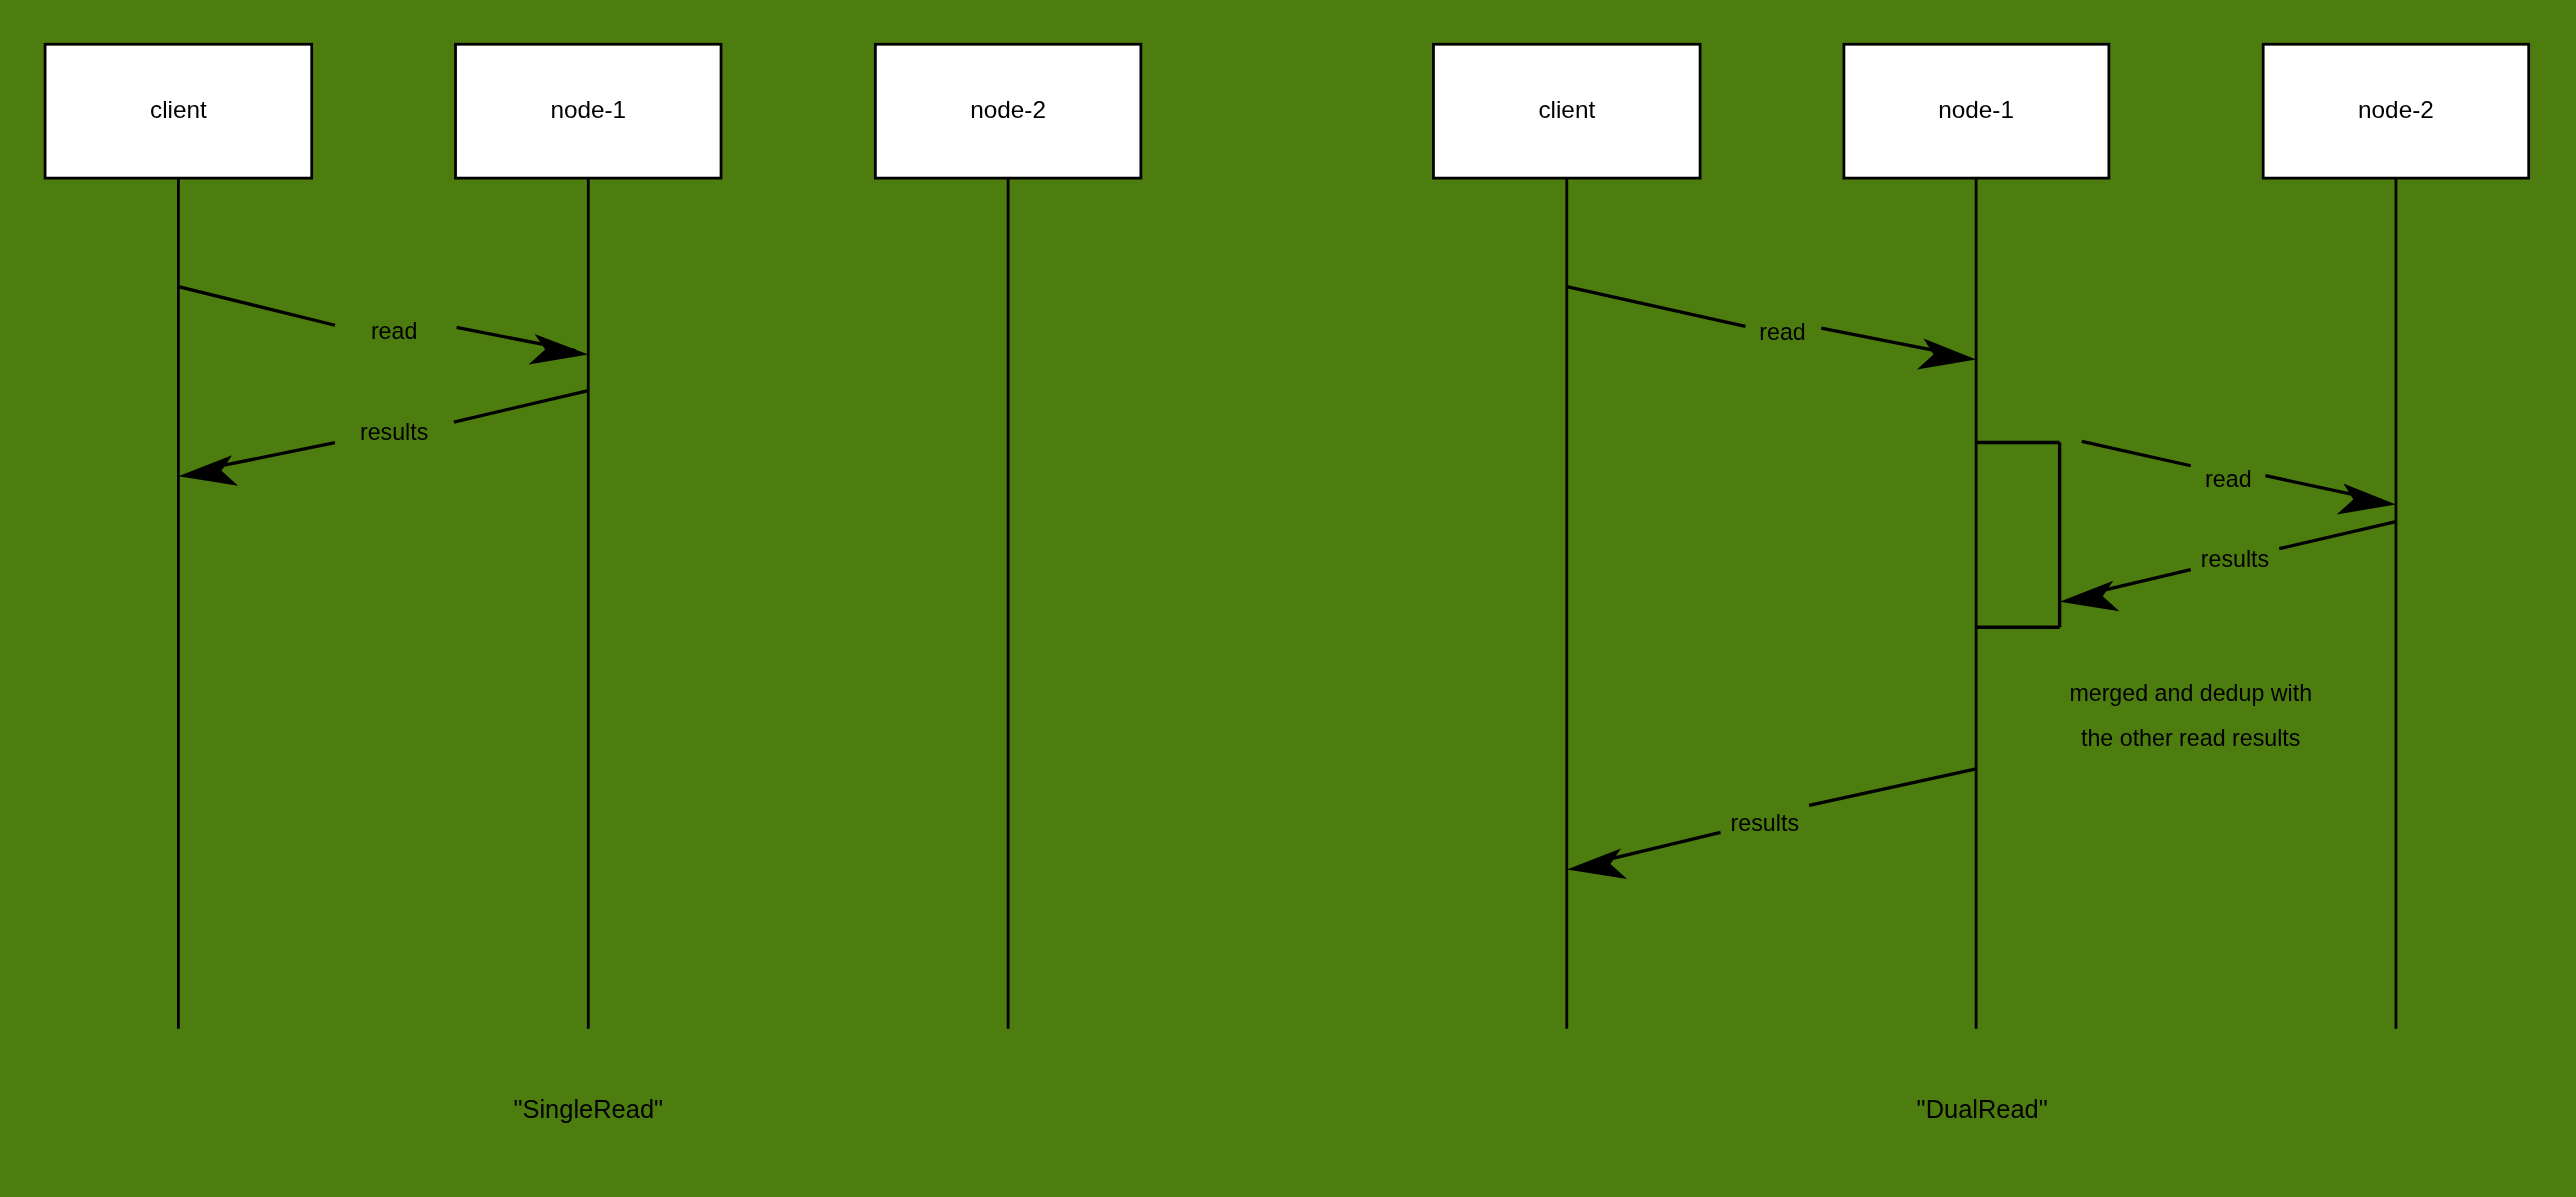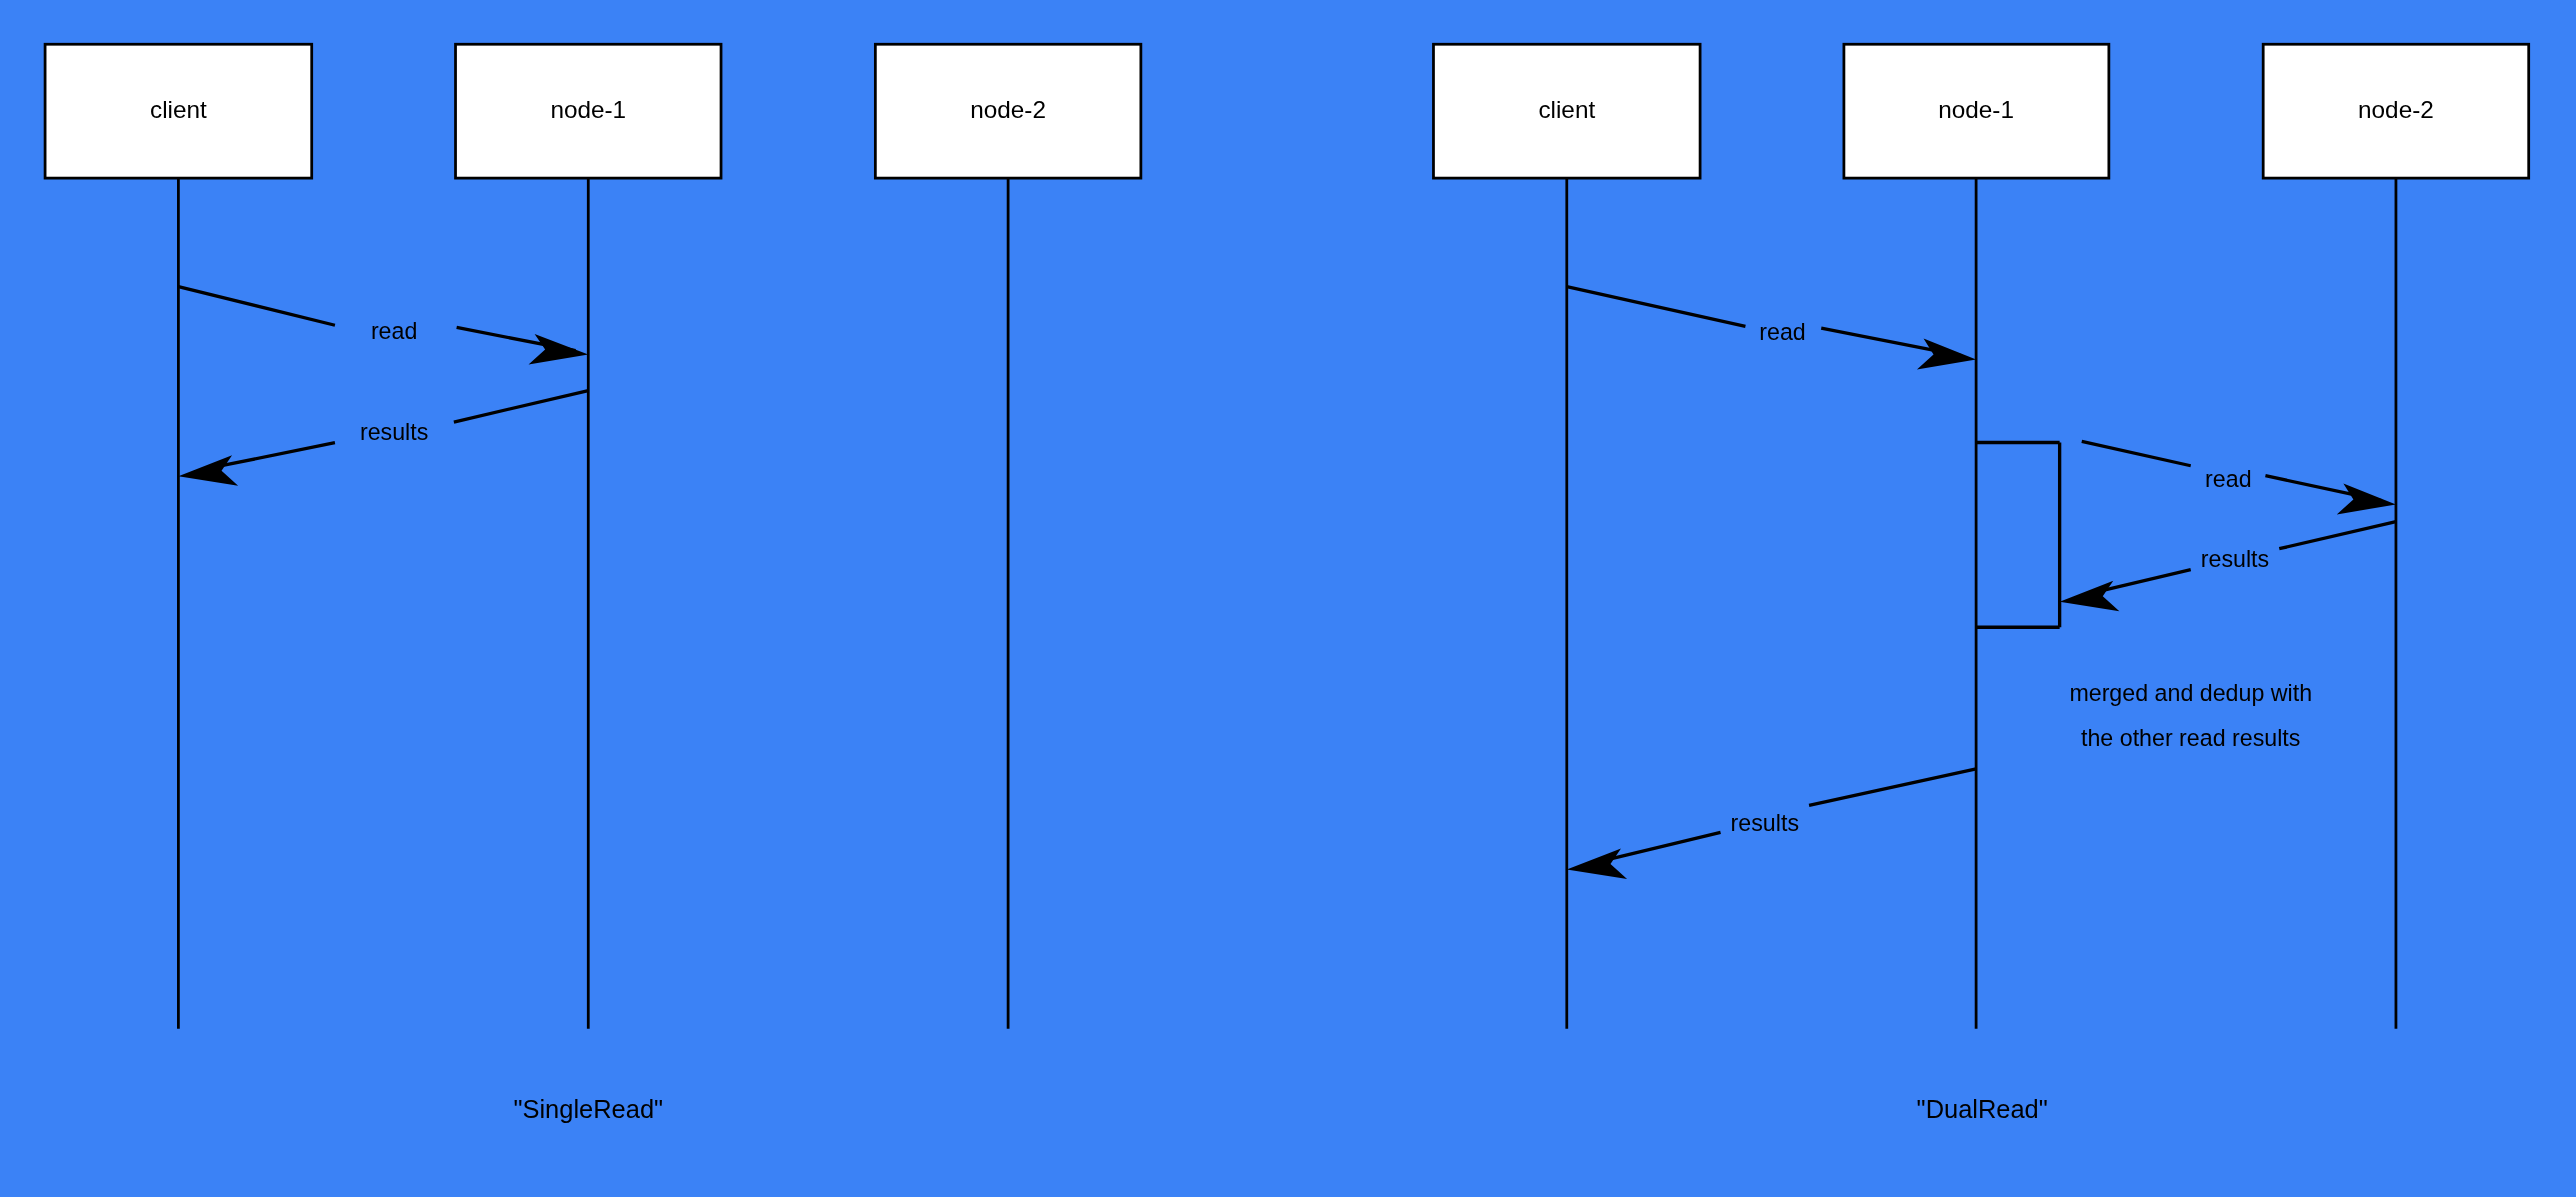--- a/index.html
+++ b/index.html
@@ -1,21 +1,21 @@
 <!DOCTYPE html>
 <html style="font-size:8.9px"><head>
 <meta charset="utf-8">
 <style>
   html,body{margin:0;padding:0;background:#ffffff;}
   body{
     width:2576px;height:1197px;
     font-family:"Liberation Sans",sans-serif;
     overflow:hidden;
   }
-  #canvas{position:relative;width:2576px;height:1197px;background:#3b82f6;}
+  #canvas{position:relative;width:2576px;height:1197px;background:#4d7c0f;}
   svg.diagram{position:absolute;left:0;top:0;width:2576px;height:1197px;display:block;}
   .lbl{font-family:"Liberation Sans",sans-serif;fill:#000000;}
   .participant-label{font-size:44px;text-anchor:middle;dominant-baseline:middle;}
   .msg-label{font-size:42px;text-anchor:middle;}
   .note-label{font-size:42px;text-anchor:middle;}
   .diagram-title{font-size:46px;text-anchor:middle;}
   .box{fill:#ffffff;stroke:#000000;stroke-width:5;}
   .lifeline{stroke:#000000;stroke-width:5;fill:none;}
   .arrow-line{stroke:#000000;stroke-width:6;fill:none;}
   .arrow-head{fill:#000000;stroke:none;}

